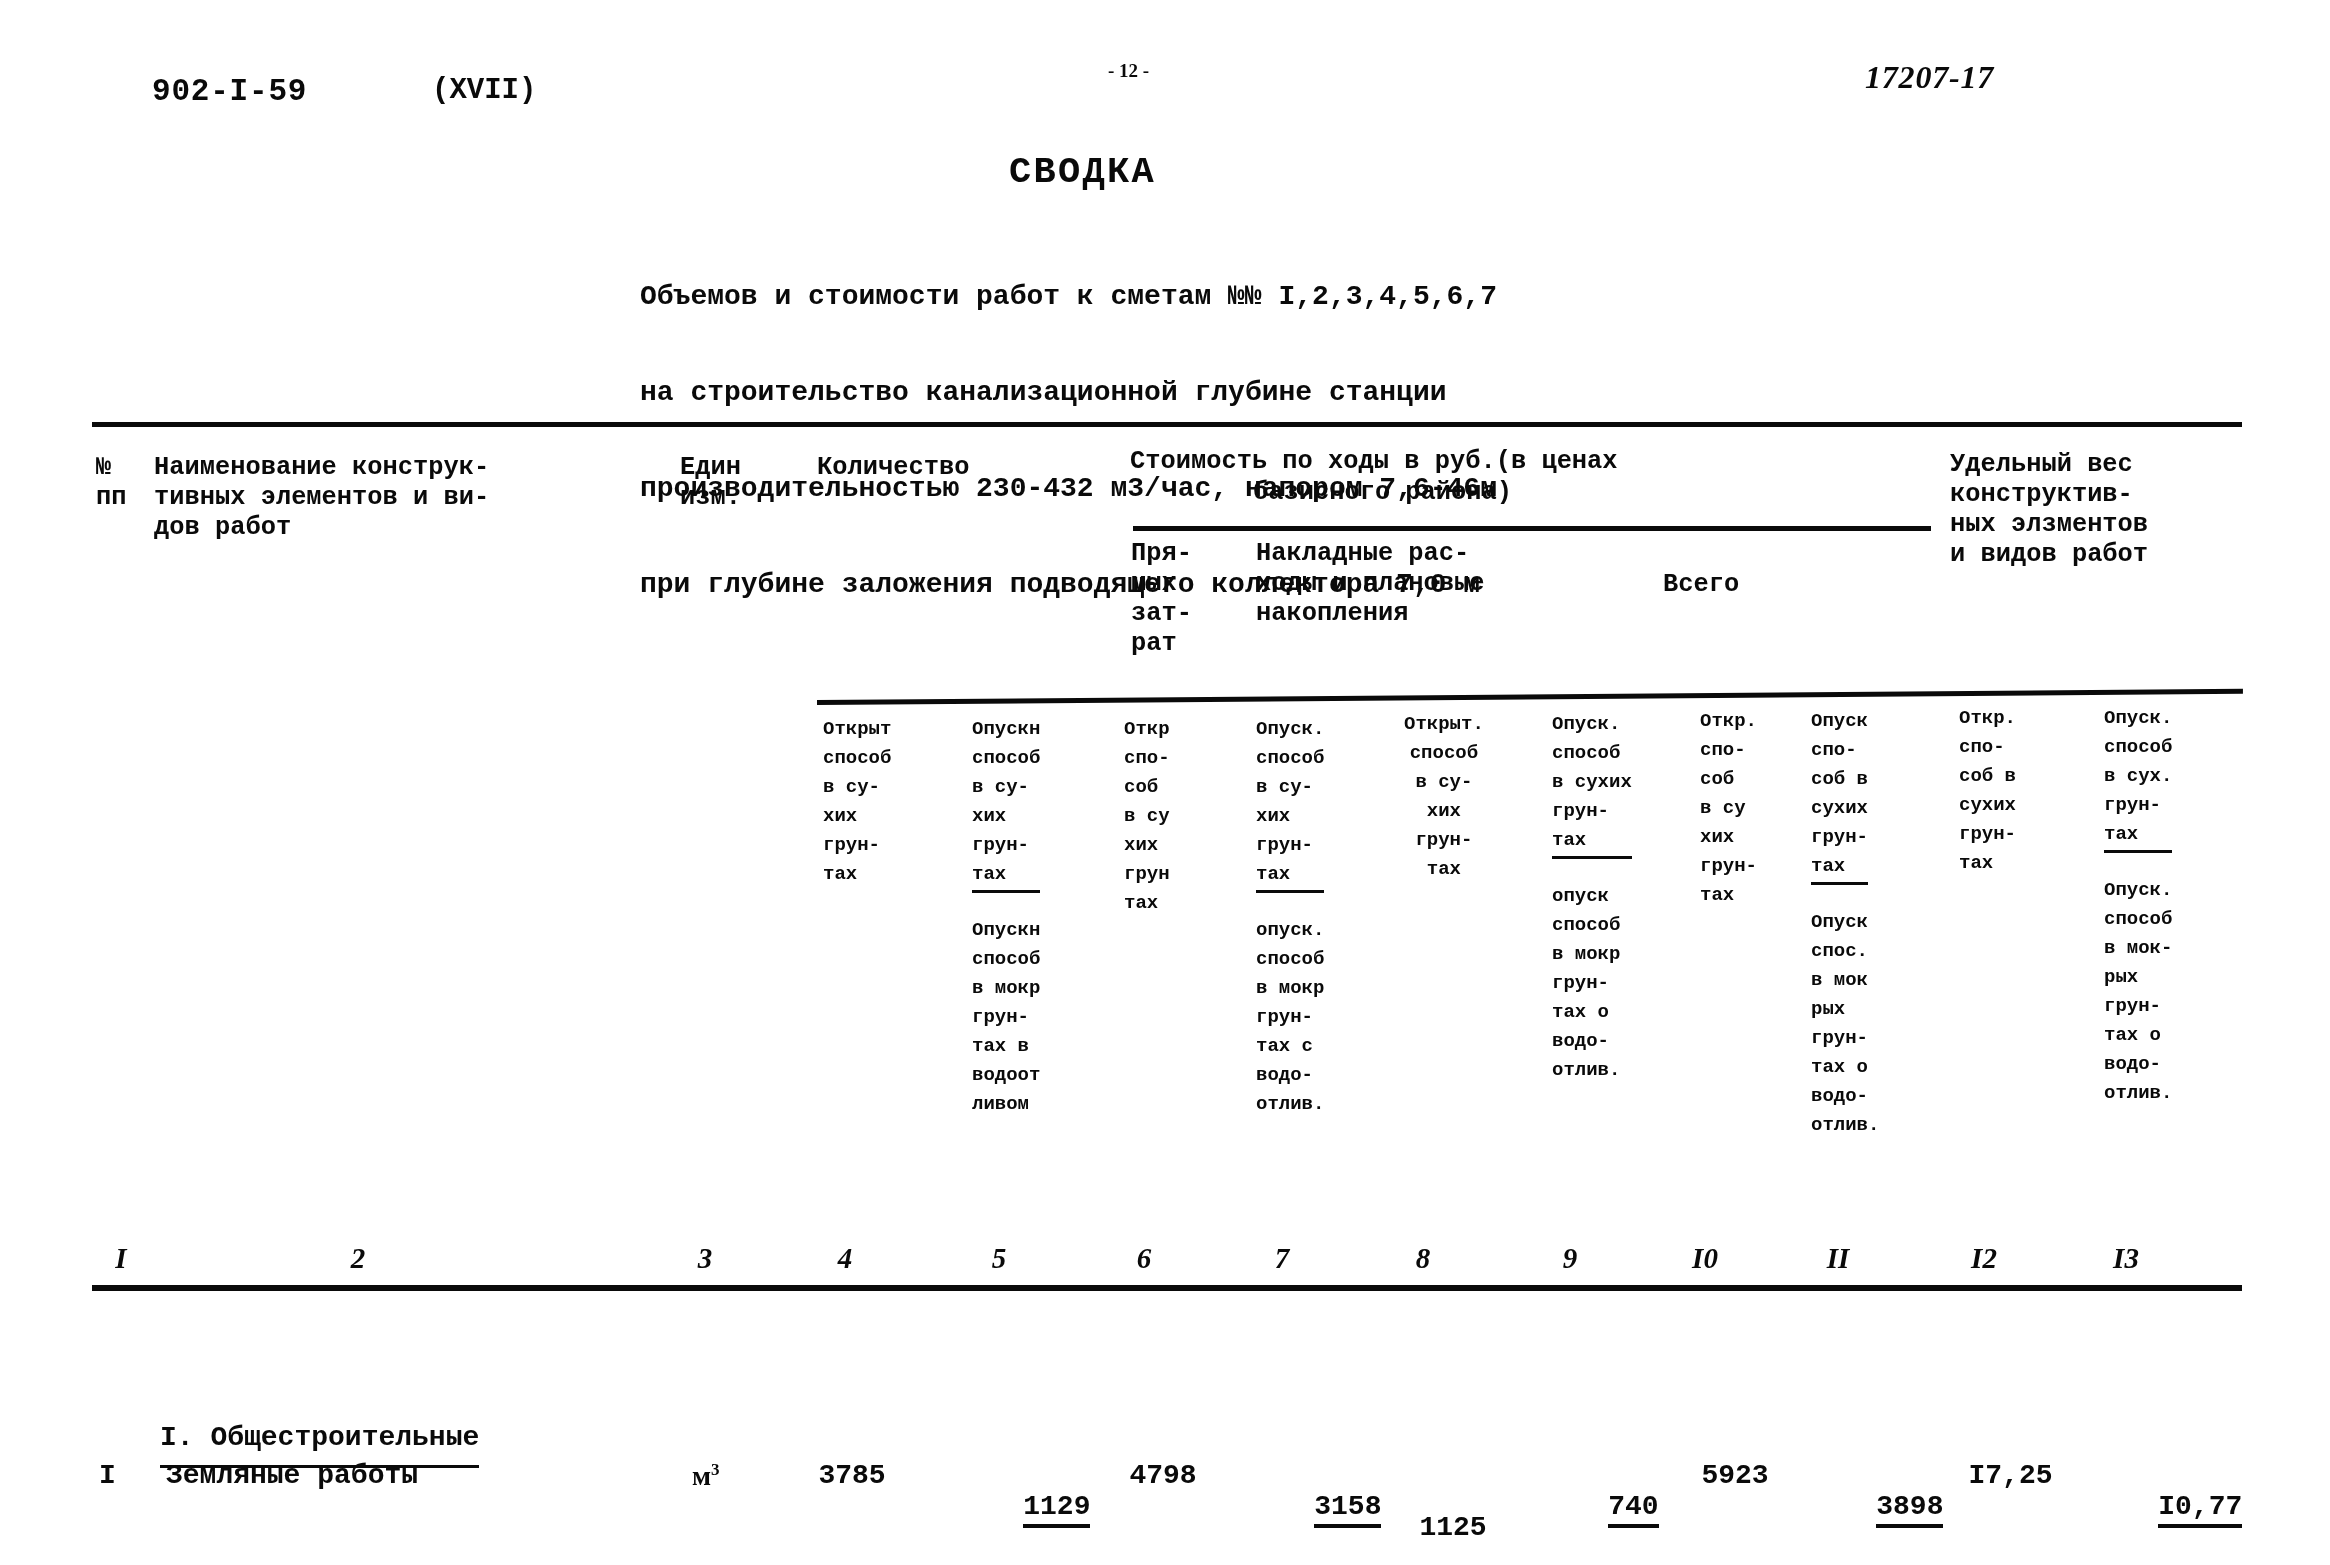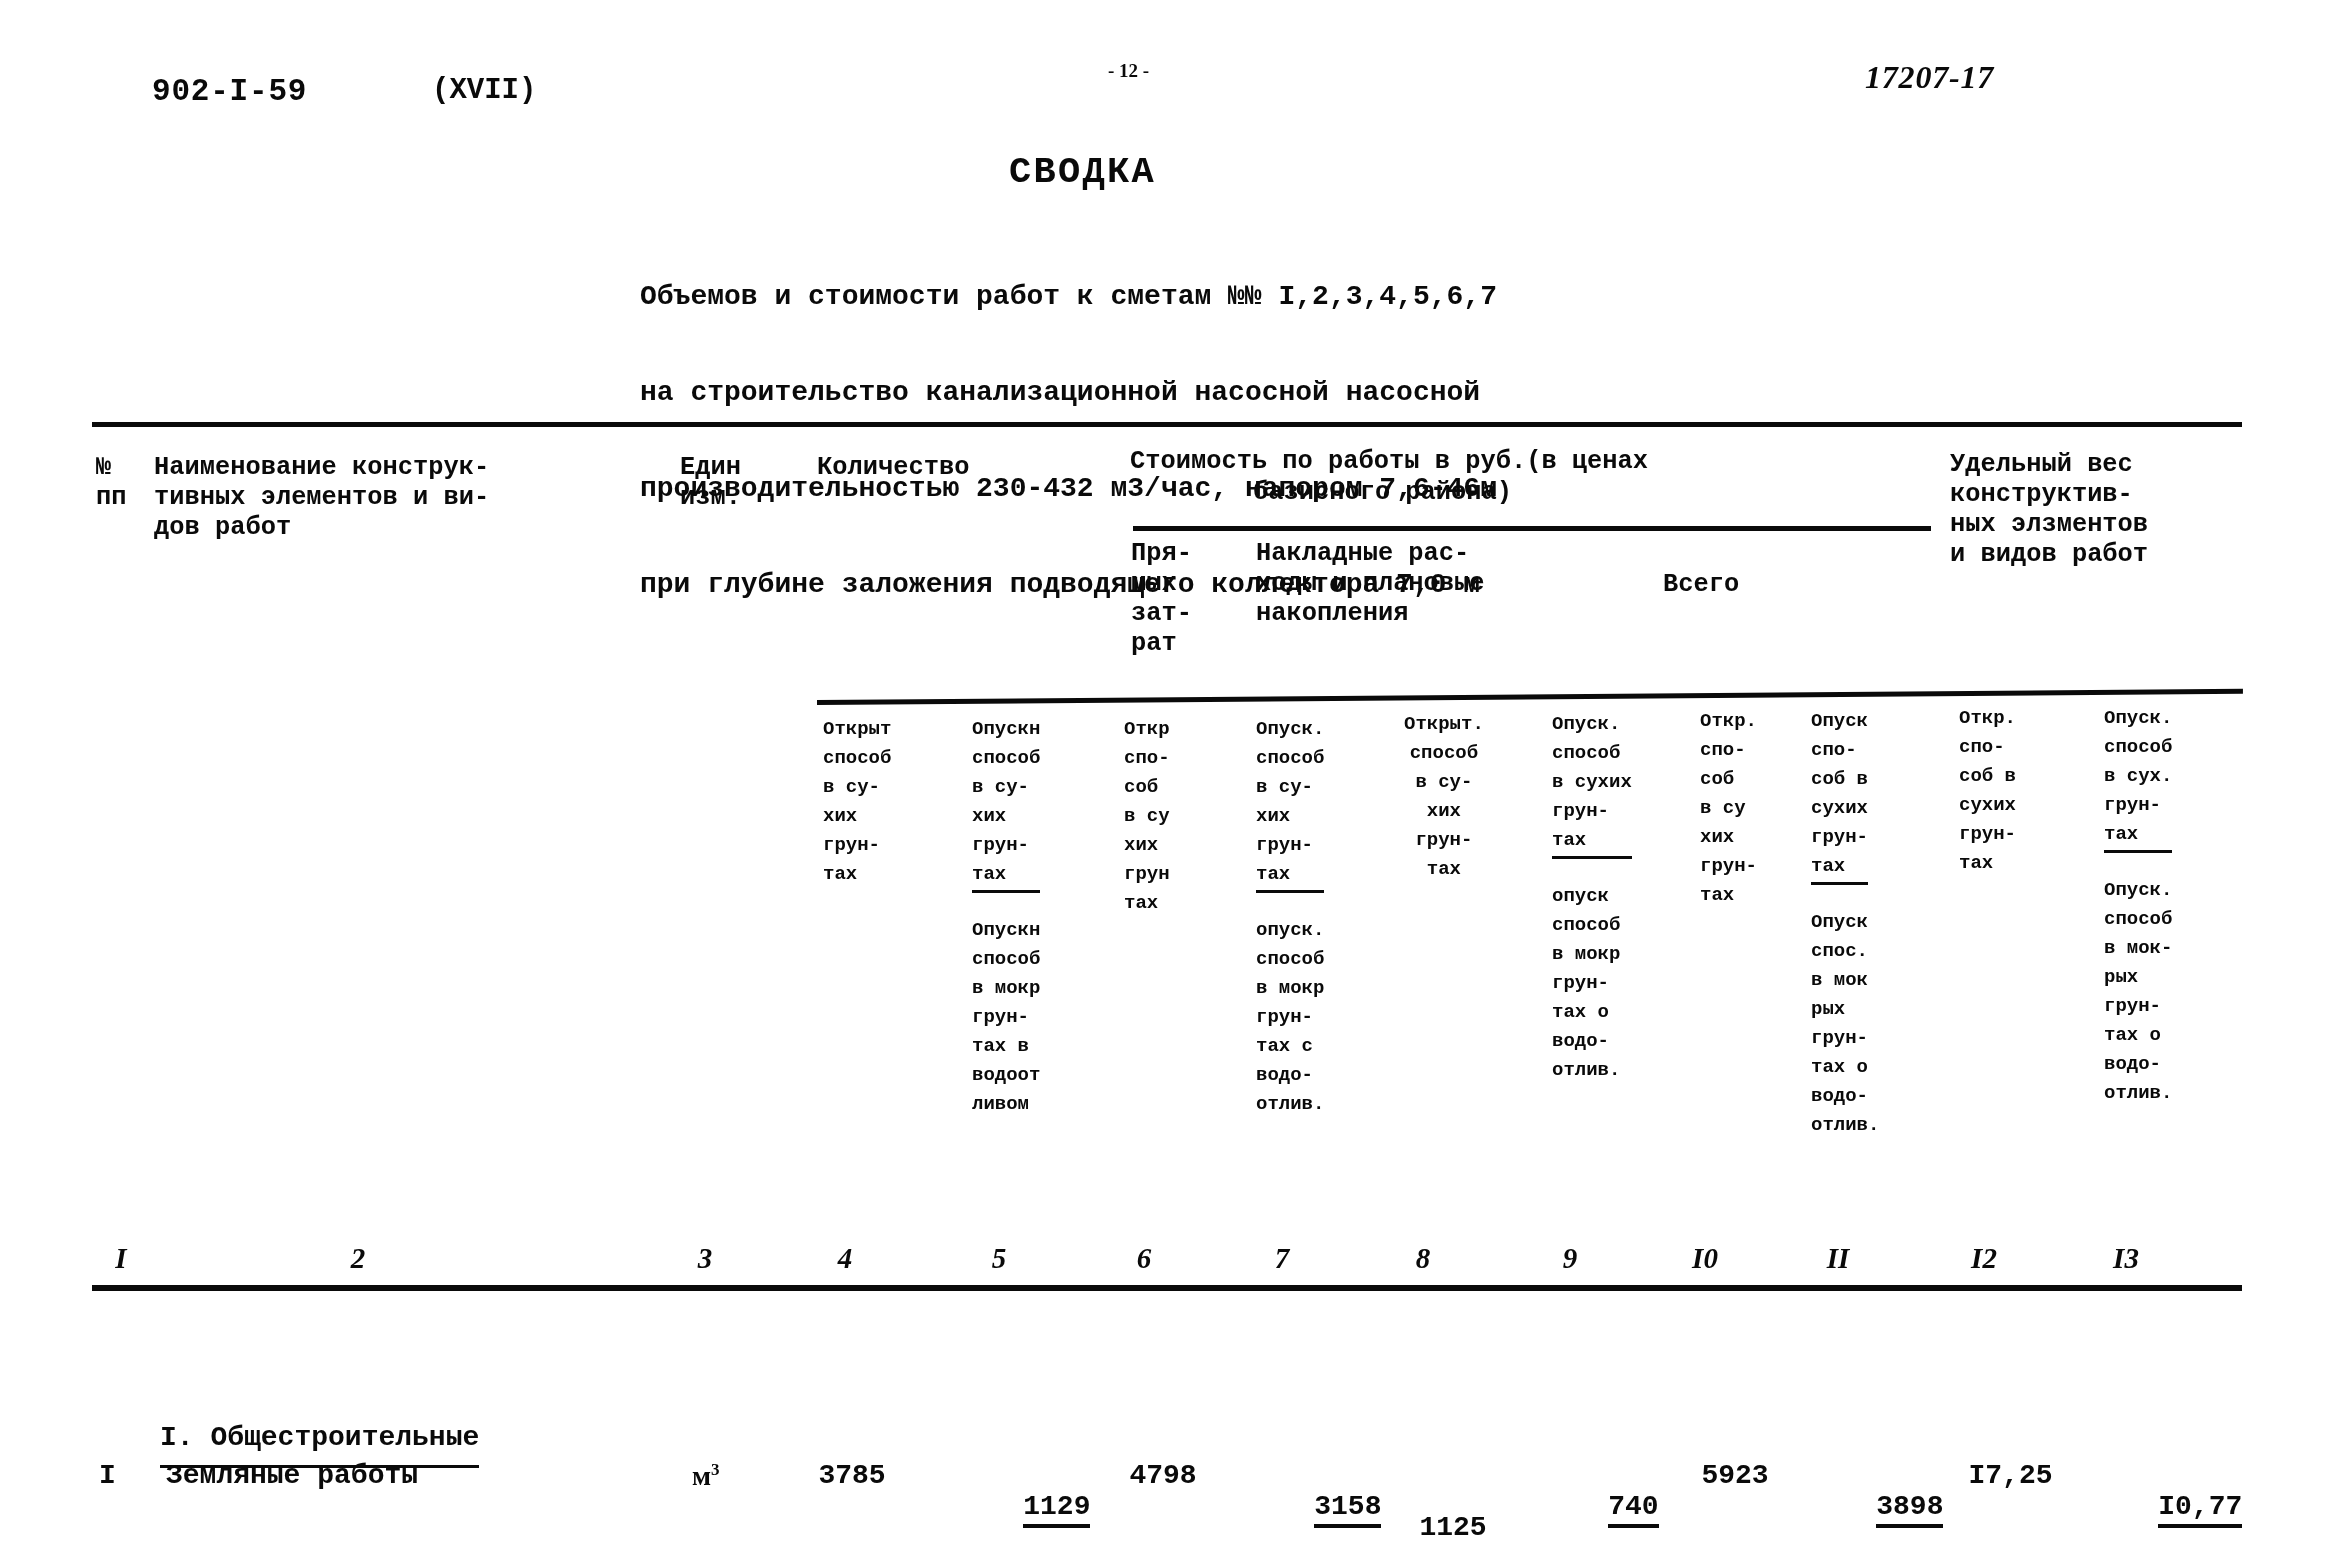--- a/index.html
+++ b/index.html
@@ -184,39 +184,39 @@
 <div class="page">
 
   <div class="doc-code">902-I-59</div>
   <div class="doc-variant">(XVII)</div>
   <div class="page-no">- 12 -</div>
   <div class="sheet-code">17207-17</div>
 
   <div class="title">СВОДКА</div>
   <div class="subtitle">
     <div>Объемов и стоимости работ к сметам №№ I,2,3,4,5,6,7</div>
-    <div>на строительство канализационной насосной насосной</div>
+    <div>на строительство канализационной глубине станции</div>
     <div>производительностью 230-432 м3/час, напором 7,6-46м</div>
     <div>при глубине заложения подводящего коллектора 7,0 м</div>
   </div>
 
   <div class="rule rule-top"></div>
   <div class="rule rule-mid"></div>
   <div class="rule rule-subhdr"></div>
   <div class="rule rule-colnums"></div>
 
   <div class="hdr h-num"><span>№</span>
 <span>пп</span></div>
   <div class="hdr h-name">Наименование конструк-
 тивных элементов и ви-
 дов работ</div>
   <div class="hdr h-unit">Един
 изм.</div>
   <div class="hdr h-qty">Количество</div>
-  <div class="hdr h-cost">Стоимость по работы в руб.(в ценах</div>
+  <div class="hdr h-cost">Стоимость по ходы в руб.(в ценах</div>
   <div class="hdr h-cost2">базисного района)</div>
   <div class="hdr h-direct">Пря-
 мых
 зат-
 рат</div>
   <div class="hdr h-overhead">Накладные рас-
 ходы и плановые
 накопления</div>
   <div class="hdr h-total">Всего</div>
   <div class="hdr h-weight">Удельный вес

